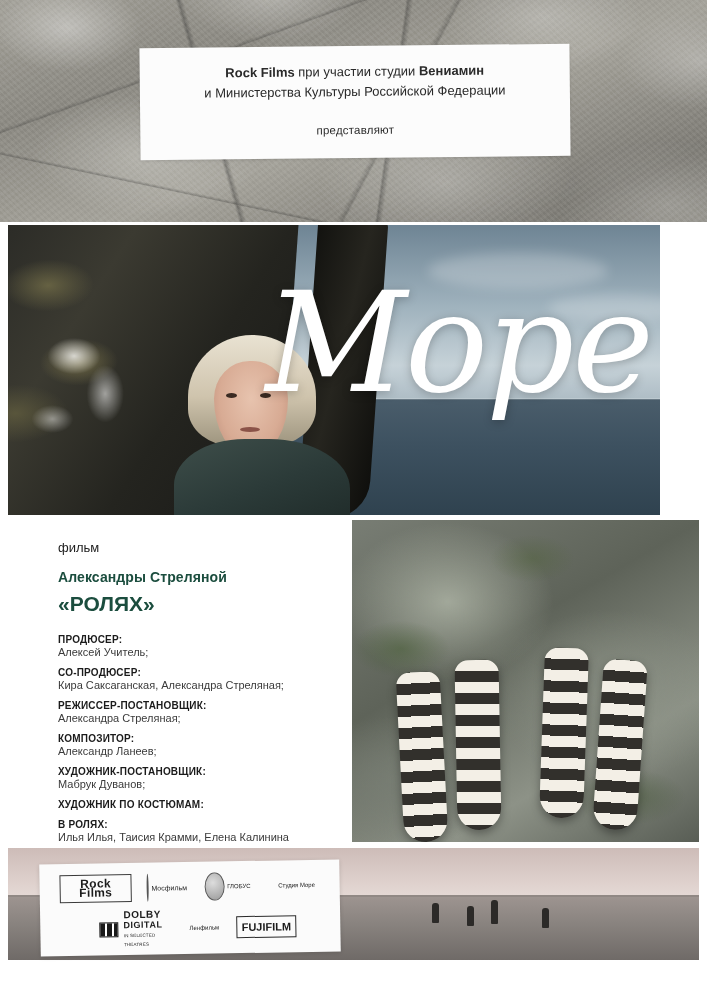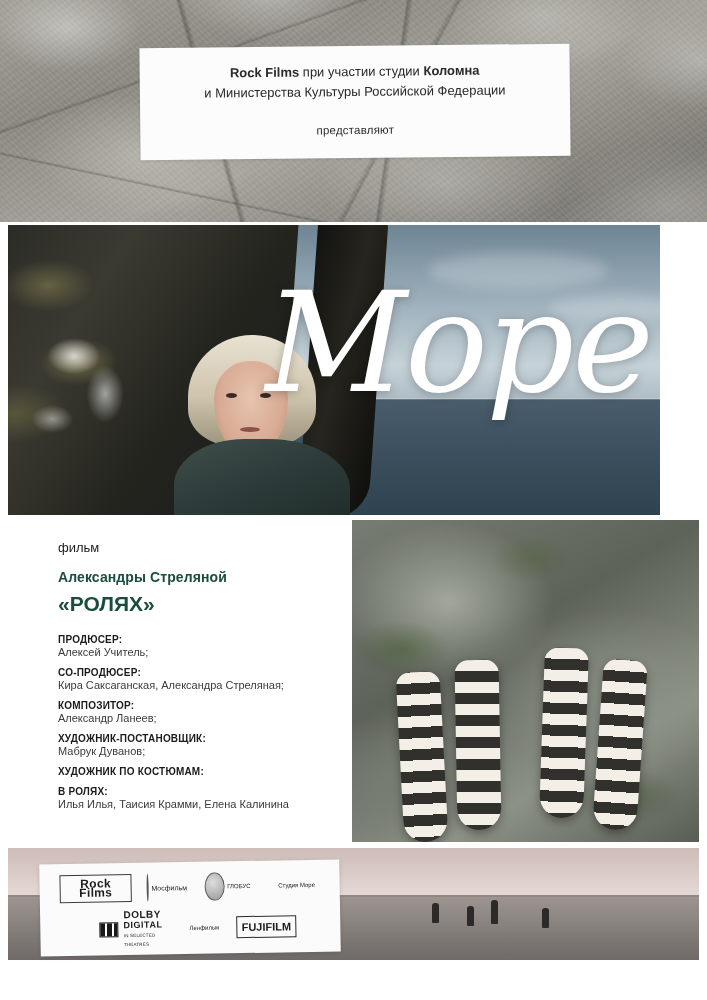--- a/index.html
+++ b/index.html
@@ -366,21 +366,21 @@
 <div class="poster">
 
   <div class="top-photo">
     <div class="rocks"></div>
     <div class="cracks"></div>
     <div class="grain"></div>
   </div>
 
   <div class="top-card">
     <div class="l1">
-      <b>Rock Films</b><span> при участии студии </span><b>Коломна</b>
+      <b>Rock Films</b><span> при участии студии </span><b>Вениамин</b>
     </div>
     <div class="l2">и Министерства Культуры Российской Федерации</div>
     <div class="present">представляют</div>
   </div>
 
   <div class="main-photo">
     <div class="mp-sky"></div>
     <div class="mp-sea"></div>
     <div class="mp-horizon"></div>
     <div class="mp-cloud" style="left:420px; top:28px; width:180px; height:36px;"></div>
@@ -415,20 +415,24 @@
 
     <div class="crew-row">
       <div class="crew-role">ПРОДЮСЕР:</div>
       <div class="crew-names">Алексей Учитель;</div>
     </div>
     <div class="crew-row">
       <div class="crew-role">СО-ПРОДЮСЕР:</div>
       <div class="crew-names">Кира Саксаганская, Александра Стреляная;</div>
     </div>
     <div class="crew-row">
+      <div class="crew-role">РЕЖИССЕР-ПОСТАНОВЩИК:</div>
+      <div class="crew-names">Александра Стреляная;</div>
+    </div>
+    <div class="crew-row">
       <div class="crew-role">КОМПОЗИТОР:</div>
       <div class="crew-names">Александр Ланеев;</div>
     </div>
     <div class="crew-row">
       <div class="crew-role">ХУДОЖНИК-ПОСТАНОВЩИК:</div>
       <div class="crew-names">Мабрук Дуванов;</div>
     </div>
     <div class="crew-row">
       <div class="crew-role">ХУДОЖНИК ПО КОСТЮМАМ:</div>
     </div>

